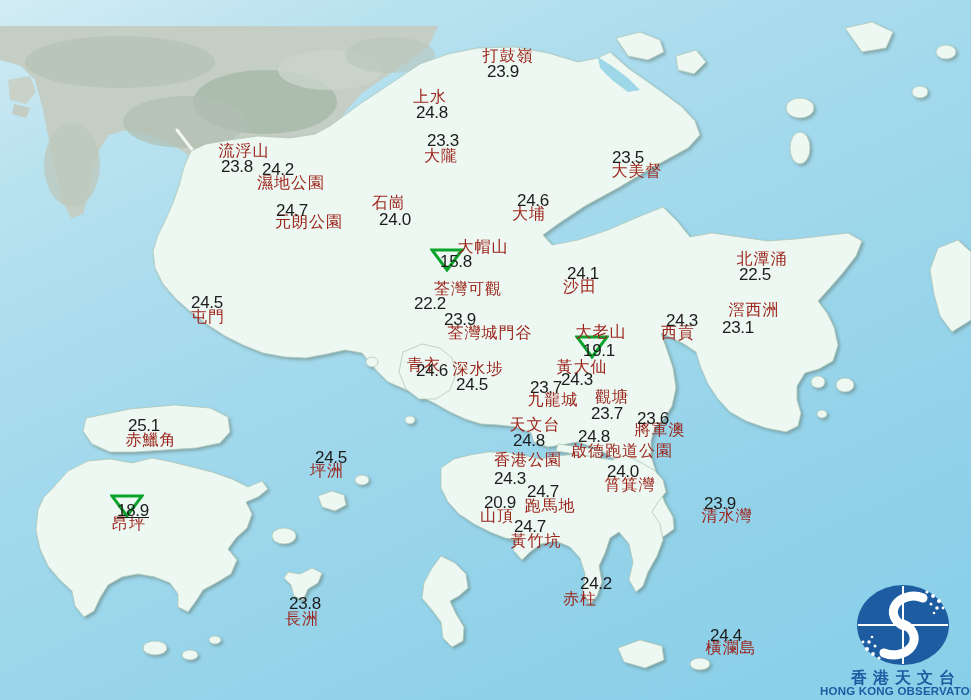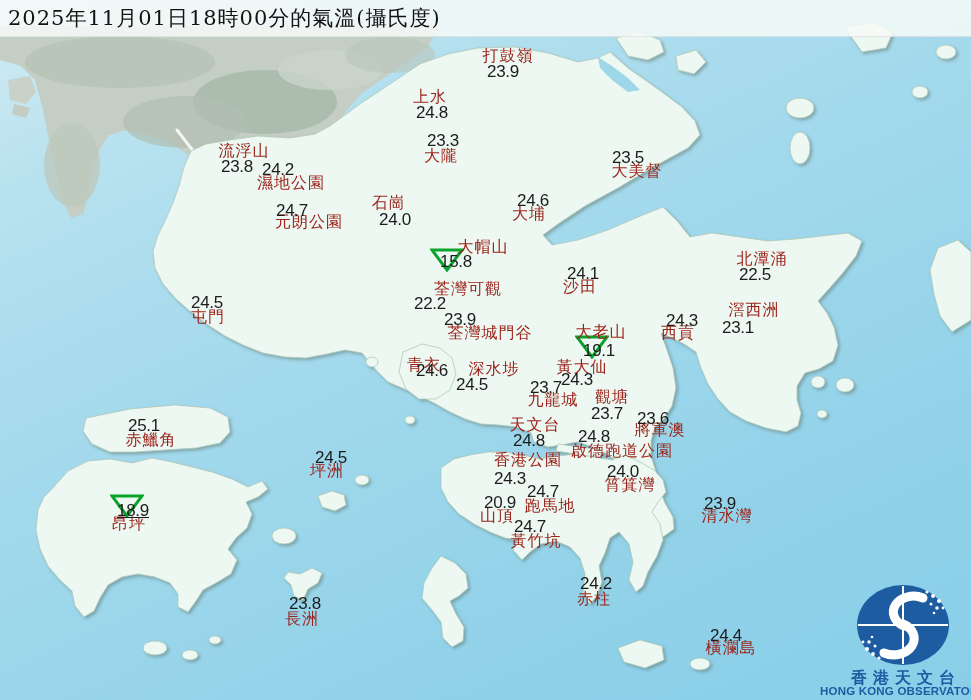--- a/index.html
+++ b/index.html
@@ -108,23 +108,20 @@
       <polygon class="land" points="618,648 640,640 662,646 664,660 645,668 624,662"></polygon>
       <ellipse class="land" cx="700" cy="664" rx="10" ry="6"></ellipse>
       <ellipse class="land" cx="155" cy="648" rx="12" ry="7"></ellipse>
       <ellipse class="land" cx="190" cy="655" rx="8" ry="5"></ellipse>
       <ellipse class="land" cx="215" cy="640" rx="6" ry="4"></ellipse>
     </g>
 
     <polygon class="water" points="598,57 612,66 628,78 640,90 628,92 612,80 600,68"></polygon>
   </svg>
 
-  <div id="title-bar">
-    <div id="title-text">2025年11月01日18時00分的氣溫(攝氏度)</div>
-  </div>
 
   <div id="stations">
       <span class="st-name" style="left: 508px; top: 56px;">打鼓嶺</span>
       <span class="st-val" style="left: 503px; top: 72px;">23.9</span>
       <span class="st-name" style="left: 430px; top: 97px;">上水</span>
       <span class="st-val" style="left: 432px; top: 113px;">24.8</span>
       <span class="st-name" style="left: 441px; top: 156px;">大隴</span>
       <span class="st-val" style="left: 443px; top: 141px;">23.3</span>
       <span class="st-name" style="left: 244px; top: 151px; text-align: center;">流浮山</span>
       <span class="st-val" style="left: 237px; top: 167px;">23.8</span>
@@ -159,21 +156,21 @@
           <polygon points="2,2 32,2 17,22" fill="none" stroke="#0aa32c" stroke-width="3"></polygon>
         </svg></div>
       <span class="st-name" style="left: 601px; top: 332px;">大老山</span>
       <span class="st-val" style="left: 599px; top: 351px;">19.1</span>
       <span class="st-name" style="left: 678px; top: 333px;">西貢</span>
       <span class="st-val" style="left: 682px; top: 321px;">24.3</span>
       <span class="st-name" style="left: 424px; top: 365px;">青衣</span>
       <span class="st-val" style="left: 432px; top: 371px;">24.6</span>
       <span class="st-name" style="left: 582px; top: 367px;">黃大仙</span>
       <span class="st-val" style="left: 577px; top: 380px;">24.3</span>
-      <span class="st-name" style="left: 478px; top: 369px; margin-left: 16px;">深水埗</span>
+      <span class="st-name" style="left: 478px; top: 369px;">深水埗</span>
       <span class="st-val" style="left: 472px; top: 385px;">24.5</span>
       <span class="st-name" style="left: 553px; top: 400px;">九龍城</span>
       <span class="st-val" style="left: 546px; top: 388px;">23.7</span>
       <span class="st-name" style="left: 612px; top: 397px;">觀塘</span>
       <span class="st-val" style="left: 607px; top: 414px;">23.7</span>
       <span class="st-name" style="left: 535px; top: 425px;">天文台</span>
       <span class="st-val" style="left: 529px; top: 441px;">24.8</span>
       <span class="st-name" style="left: 660px; top: 430px;">將軍澳</span>
       <span class="st-val" style="left: 653px; top: 419px;">23.6</span>
       <span class="st-name" style="left: 622px; top: 451px;">啟德跑道公園</span>
@@ -192,21 +189,21 @@
       <span class="st-val" style="left: 543px; top: 492px;">24.7</span>
       <div class="marker" style="left: 127px; top: 508px;"><svg width="34" height="24" viewBox="0 0 34 24">
           <polygon points="2,2 32,2 17,22" fill="none" stroke="#0aa32c" stroke-width="3"></polygon>
         </svg></div>
       <span class="st-name" style="left: 129px; top: 524px;">昂坪</span>
       <span class="st-val" style="left: 133px; top: 511px; text-decoration: underline;">18.9</span>
       <span class="st-name" style="left: 536px; top: 541px;">黃竹坑</span>
       <span class="st-val" style="left: 530px; top: 527px;">24.7</span>
       <span class="st-name" style="left: 727px; top: 516px;">清水灣</span>
       <span class="st-val" style="left: 720px; top: 504px;">23.9</span>
-      <span class="st-name" style="left: 594px; top: 599px; text-align: right;">赤柱</span>
+      <span class="st-name" style="left: 580px; top: 599px; text-align: right;">赤柱</span>
       <span class="st-val" style="left: 596px; top: 584px;">24.2</span>
       <span class="st-name" style="left: 302px; top: 619px;">長洲</span>
       <span class="st-val" style="left: 305px; top: 604px;">23.8</span>
       <span class="st-name" style="left: 731px; top: 648px;">橫瀾島</span>
       <span class="st-val" style="left: 726px; top: 636px;">24.4</span>
     </div>
 
   <svg id="logo" width="146" height="122" viewBox="0 0 146 122">
     <ellipse cx="73" cy="47" rx="46" ry="40" fill="#1e5ca2"></ellipse>
     <line x1="28" y1="47" x2="118" y2="47" stroke="#ffffff" stroke-width="2"></line>

